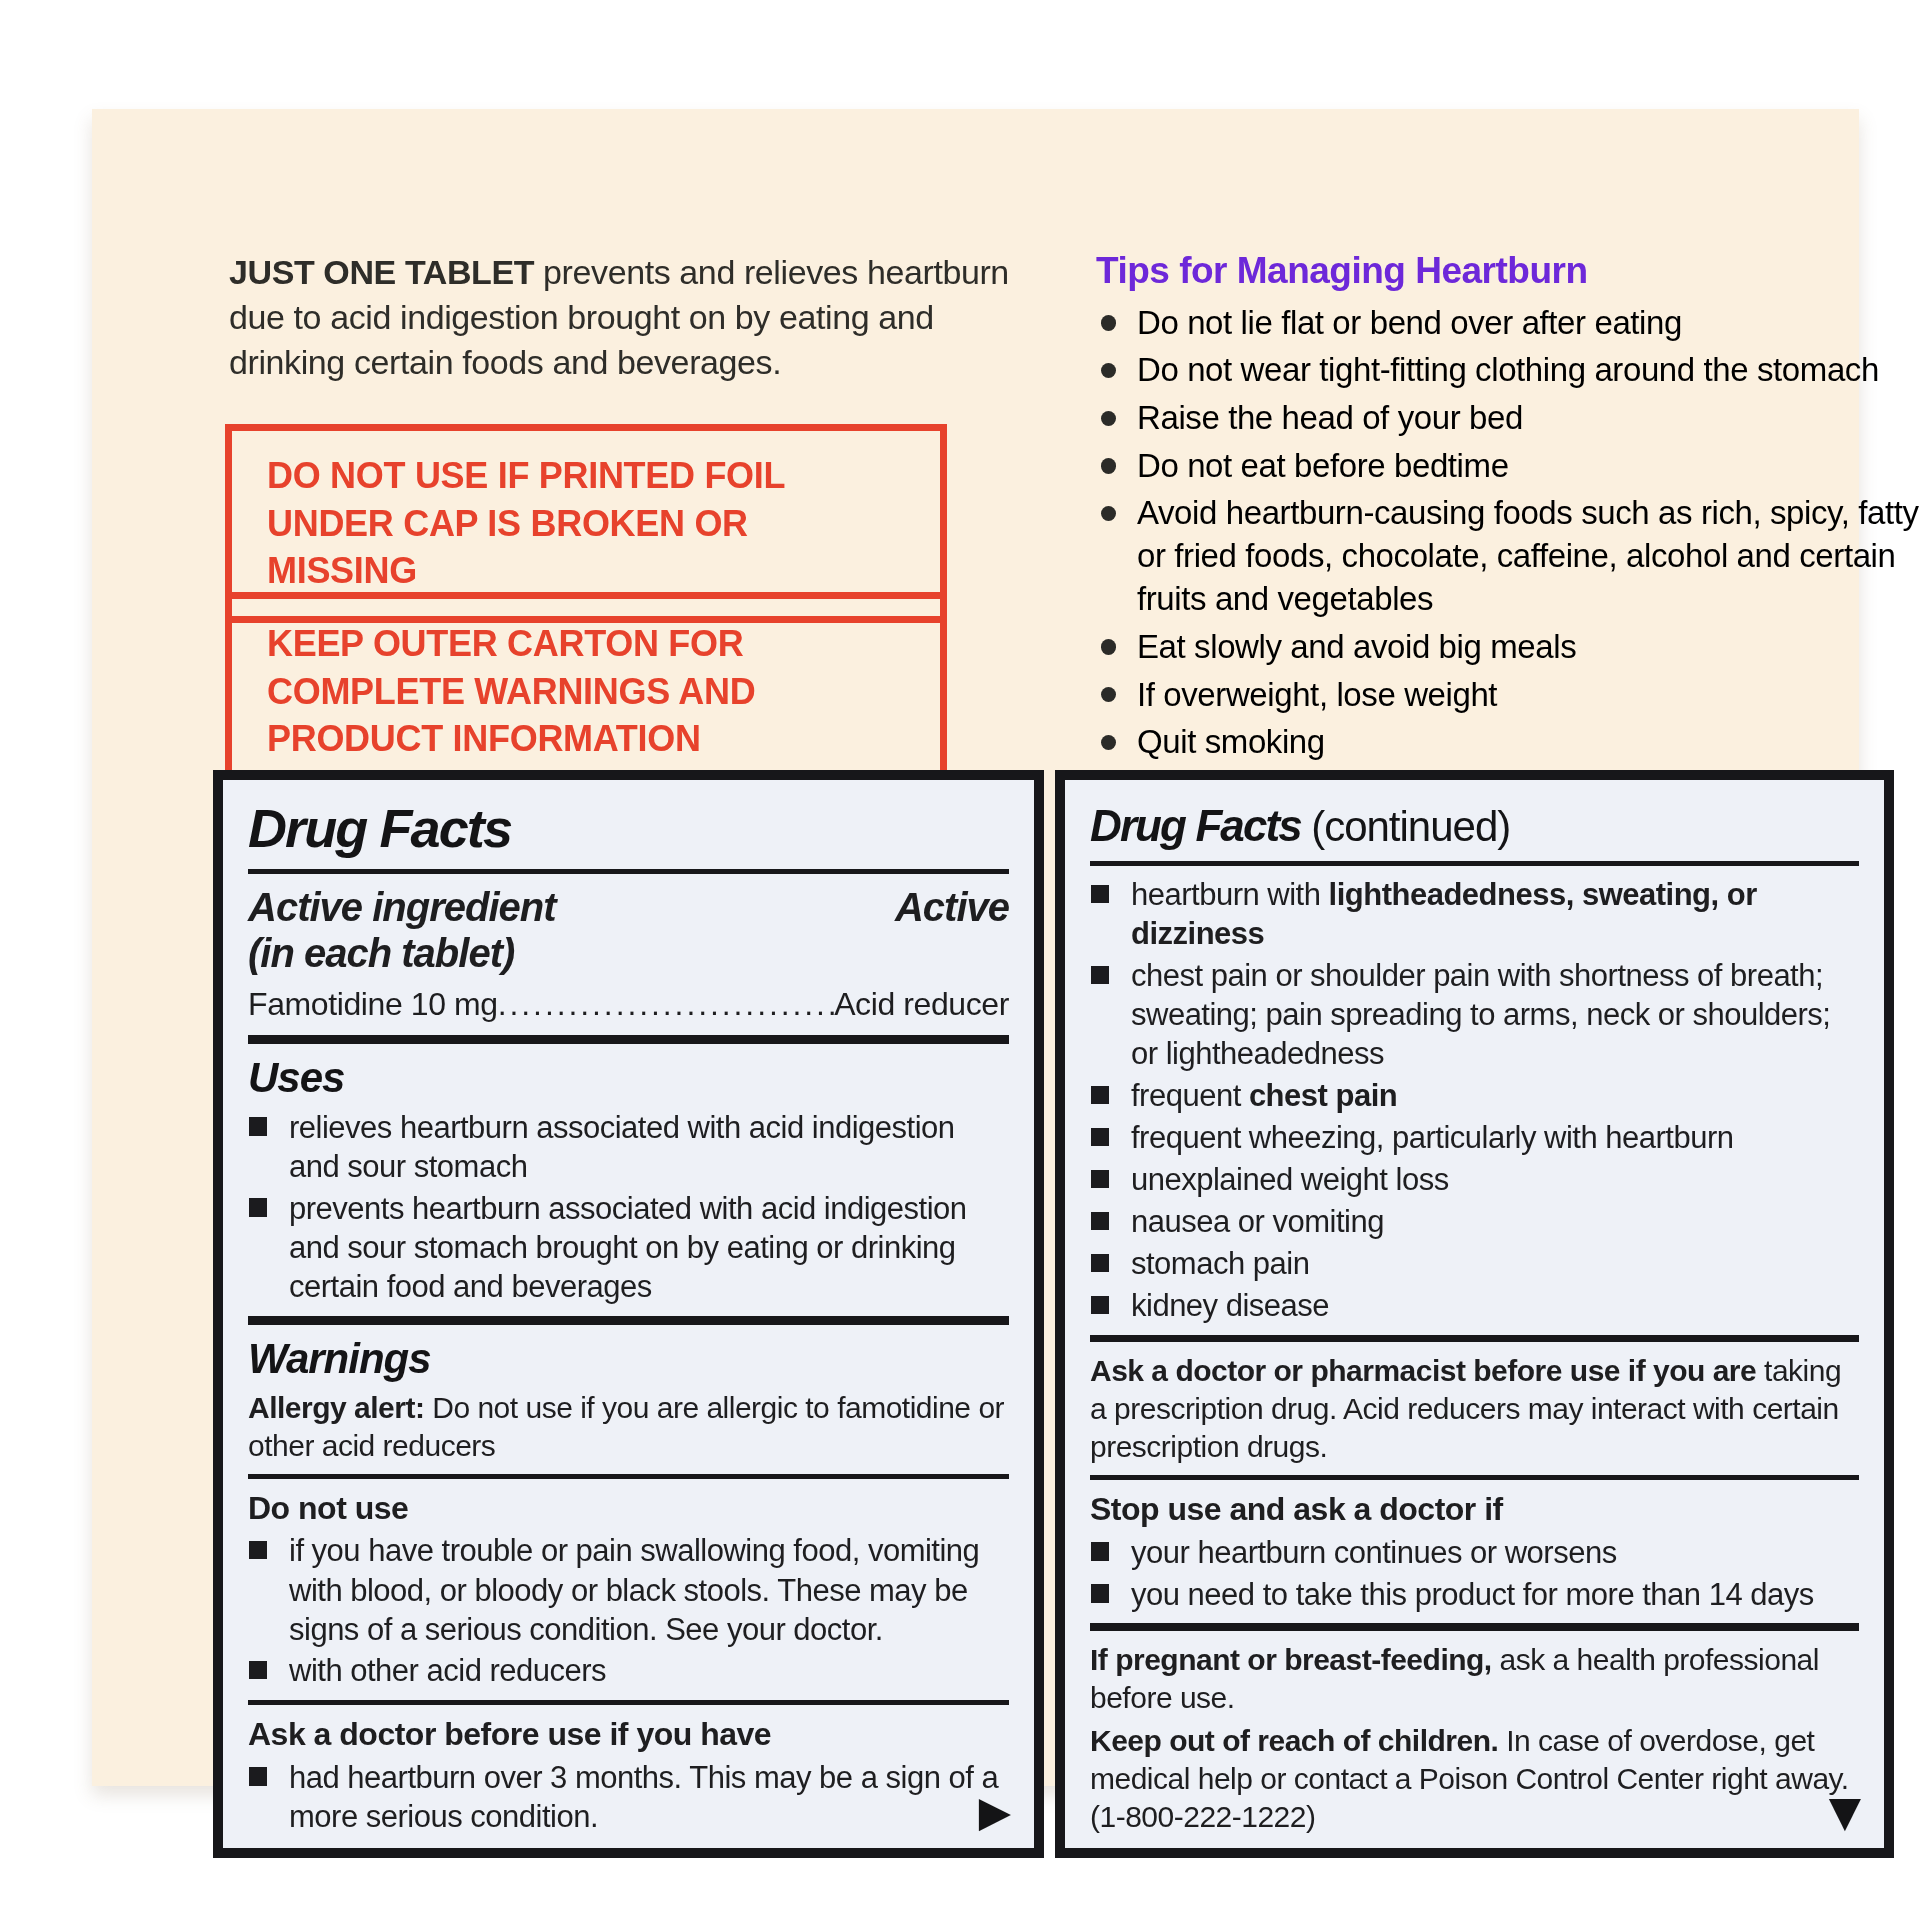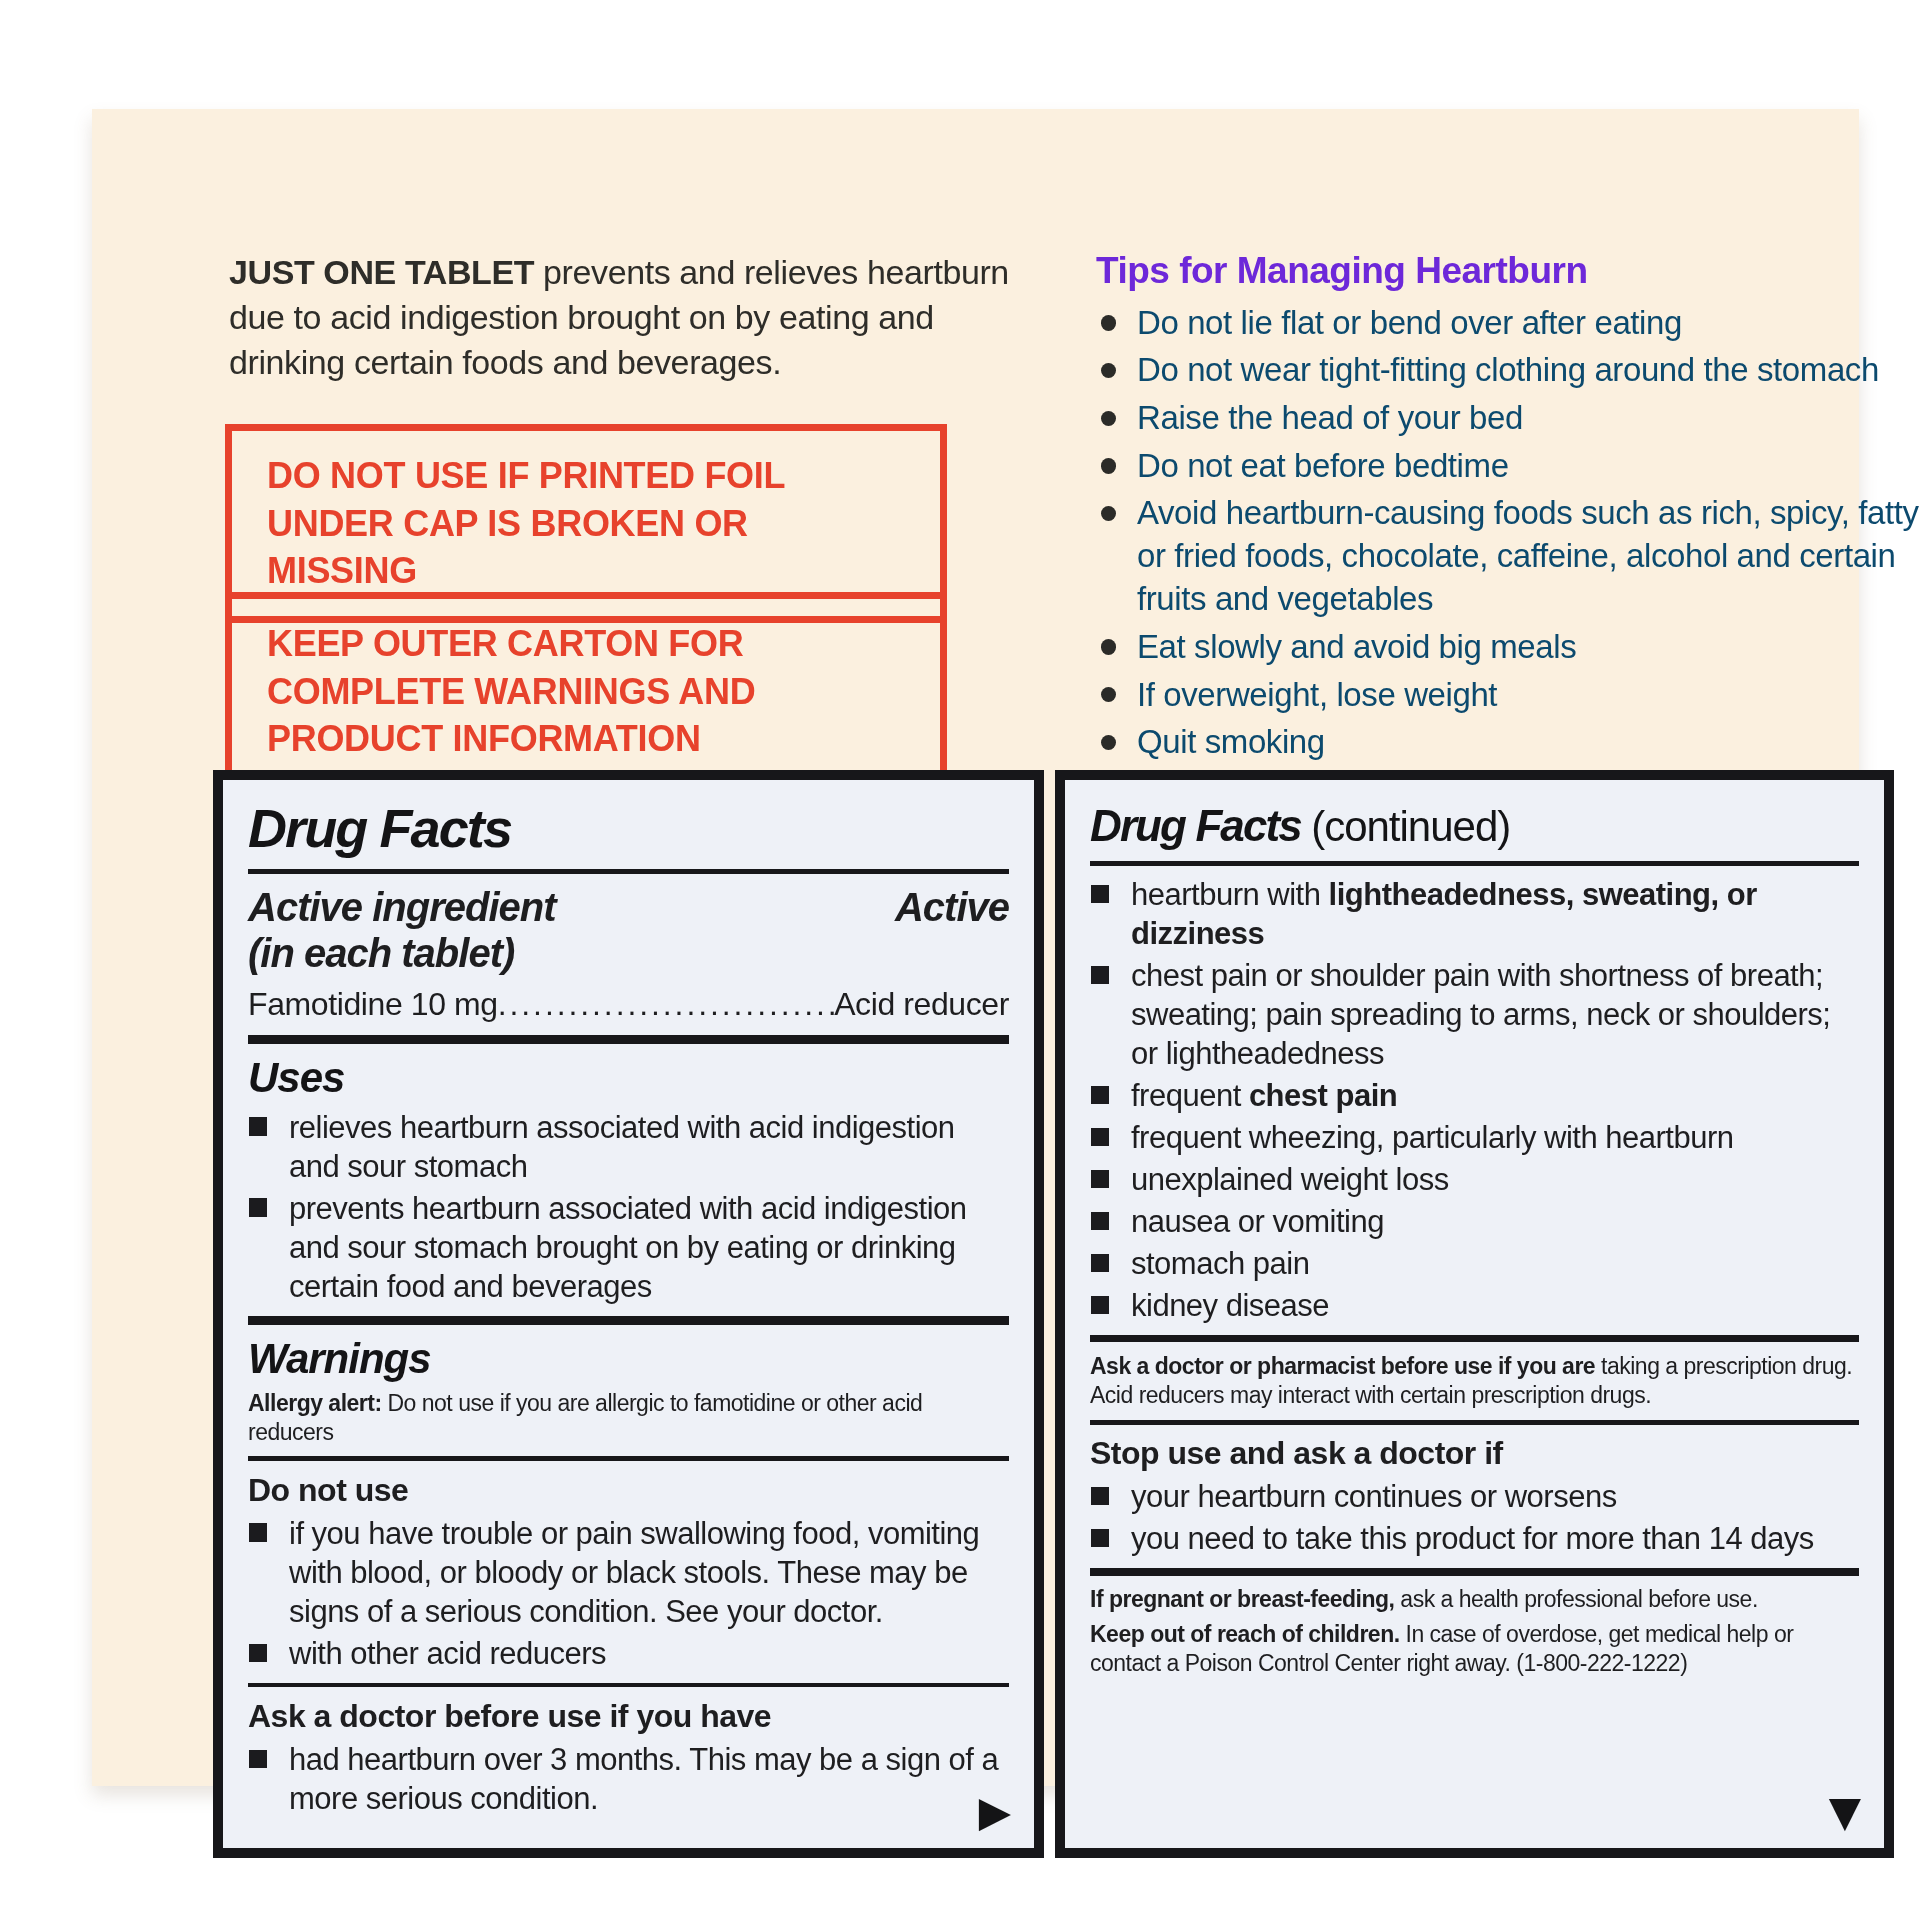--- a/index.html
+++ b/index.html
@@ -20,21 +20,21 @@
   .intro b{font-weight:700;}
   .redbox{
     position:absolute;left:133px;width:722px;min-height:137px;box-sizing:border-box;
     border:7.7px solid #e7422c;color:#e7422c;display:flex;align-items:center;
     padding:21px 35px;font-weight:700;font-size:36px;line-height:1.32;letter-spacing:-0.3px;
   }
   .box1{top:315px;}
   .box2{top:483px;}
   .tips{position:absolute;left:1004px;top:141px;width:835px;}
   .tips h2{margin:0 0 9.7px;font-size:37px;font-weight:700;letter-spacing:-0.5px;color:#6d28d9;}
-  .tip-list{list-style:none;margin:0;padding:0;font-size:33px;line-height:1.3;letter-spacing:-0.4px;color:#0c4a6e;}
+  .tip-list{list-style:none;margin:0;padding:0;font-size:33px;line-height:1.3;letter-spacing:-0.4px;color:#000000;}
   .tip-list li{position:relative;padding-left:41px;margin:4.8px 0;}
   .tip-list li::before{content:"";position:absolute;left:4.8px;top:13.5px;width:15.4px;height:15.4px;border-radius:50%;background:#2b2b28;}
   
   .panel{
     position:absolute;top:661px;height:1088px;box-sizing:border-box;
     background:#eef1f7;border:10.6px solid #17171a;padding:7.7px 25px 11.6px;
     overflow:hidden;
   }
   .panel.left{left:121px;width:831px;}
   .panel.right{left:963px;width:839px;}
@@ -44,21 +44,21 @@
   .rule{background:#17171a;margin:9.7px 0;}
   .t4{height:4.8px;}
   .t8{height:7.7px;}
   .t9{height:9.7px;}
   .ai-row{display:flex;justify-content:space-between;align-items:flex-start;
     font-size:40px;font-style:italic;font-weight:700;letter-spacing:-1px;line-height:1.16;margin-top:7.7px;gap:32px;}
   .fam-row{display:flex;align-items:baseline;font-size:32px;letter-spacing:-0.4px;margin:9.7px 0 11.6px;}
   .fam-row .dots{flex:1;overflow:hidden;white-space:nowrap;letter-spacing:2.9px;}
   .fam-row .dots::after{content:"....................................................................................................";}
   .sec-title{margin:5.8px 0 5.8px;font-size:42px;font-style:italic;font-weight:700;letter-spacing:-1px;color:#141416;}
-  .body{margin:5.8px 0;font-size:23px;line-height:1.26;letter-spacing:-0.5px;}
+  .body{margin:5.8px 0;font-size:30px;line-height:1.26;letter-spacing:-0.5px;}
   .lead{margin:7.7px 0 3.9px;font-size:32px;font-weight:700;letter-spacing:-0.5px;line-height:1.22;}
   .sq-list{list-style:none;margin:3.9px 0 7.7px;padding:0;font-size:31px;line-height:1.26;letter-spacing:-0.5px;}
   .sq-list li{position:relative;padding-left:41px;margin:2.9px 0;}
   .sq-list li::before{content:"";position:absolute;left:1px;top:9.7px;width:18.3px;height:18.3px;background:#1b1b1e;}
   .sq-list b{font-weight:700;}
   .arrow{position:absolute;bottom:15.4px;right:23px;font-size:42px;line-height:1;color:#141416;
     font-family:"DejaVu Sans",sans-serif;}
 </style>
 </head>
 <body>

